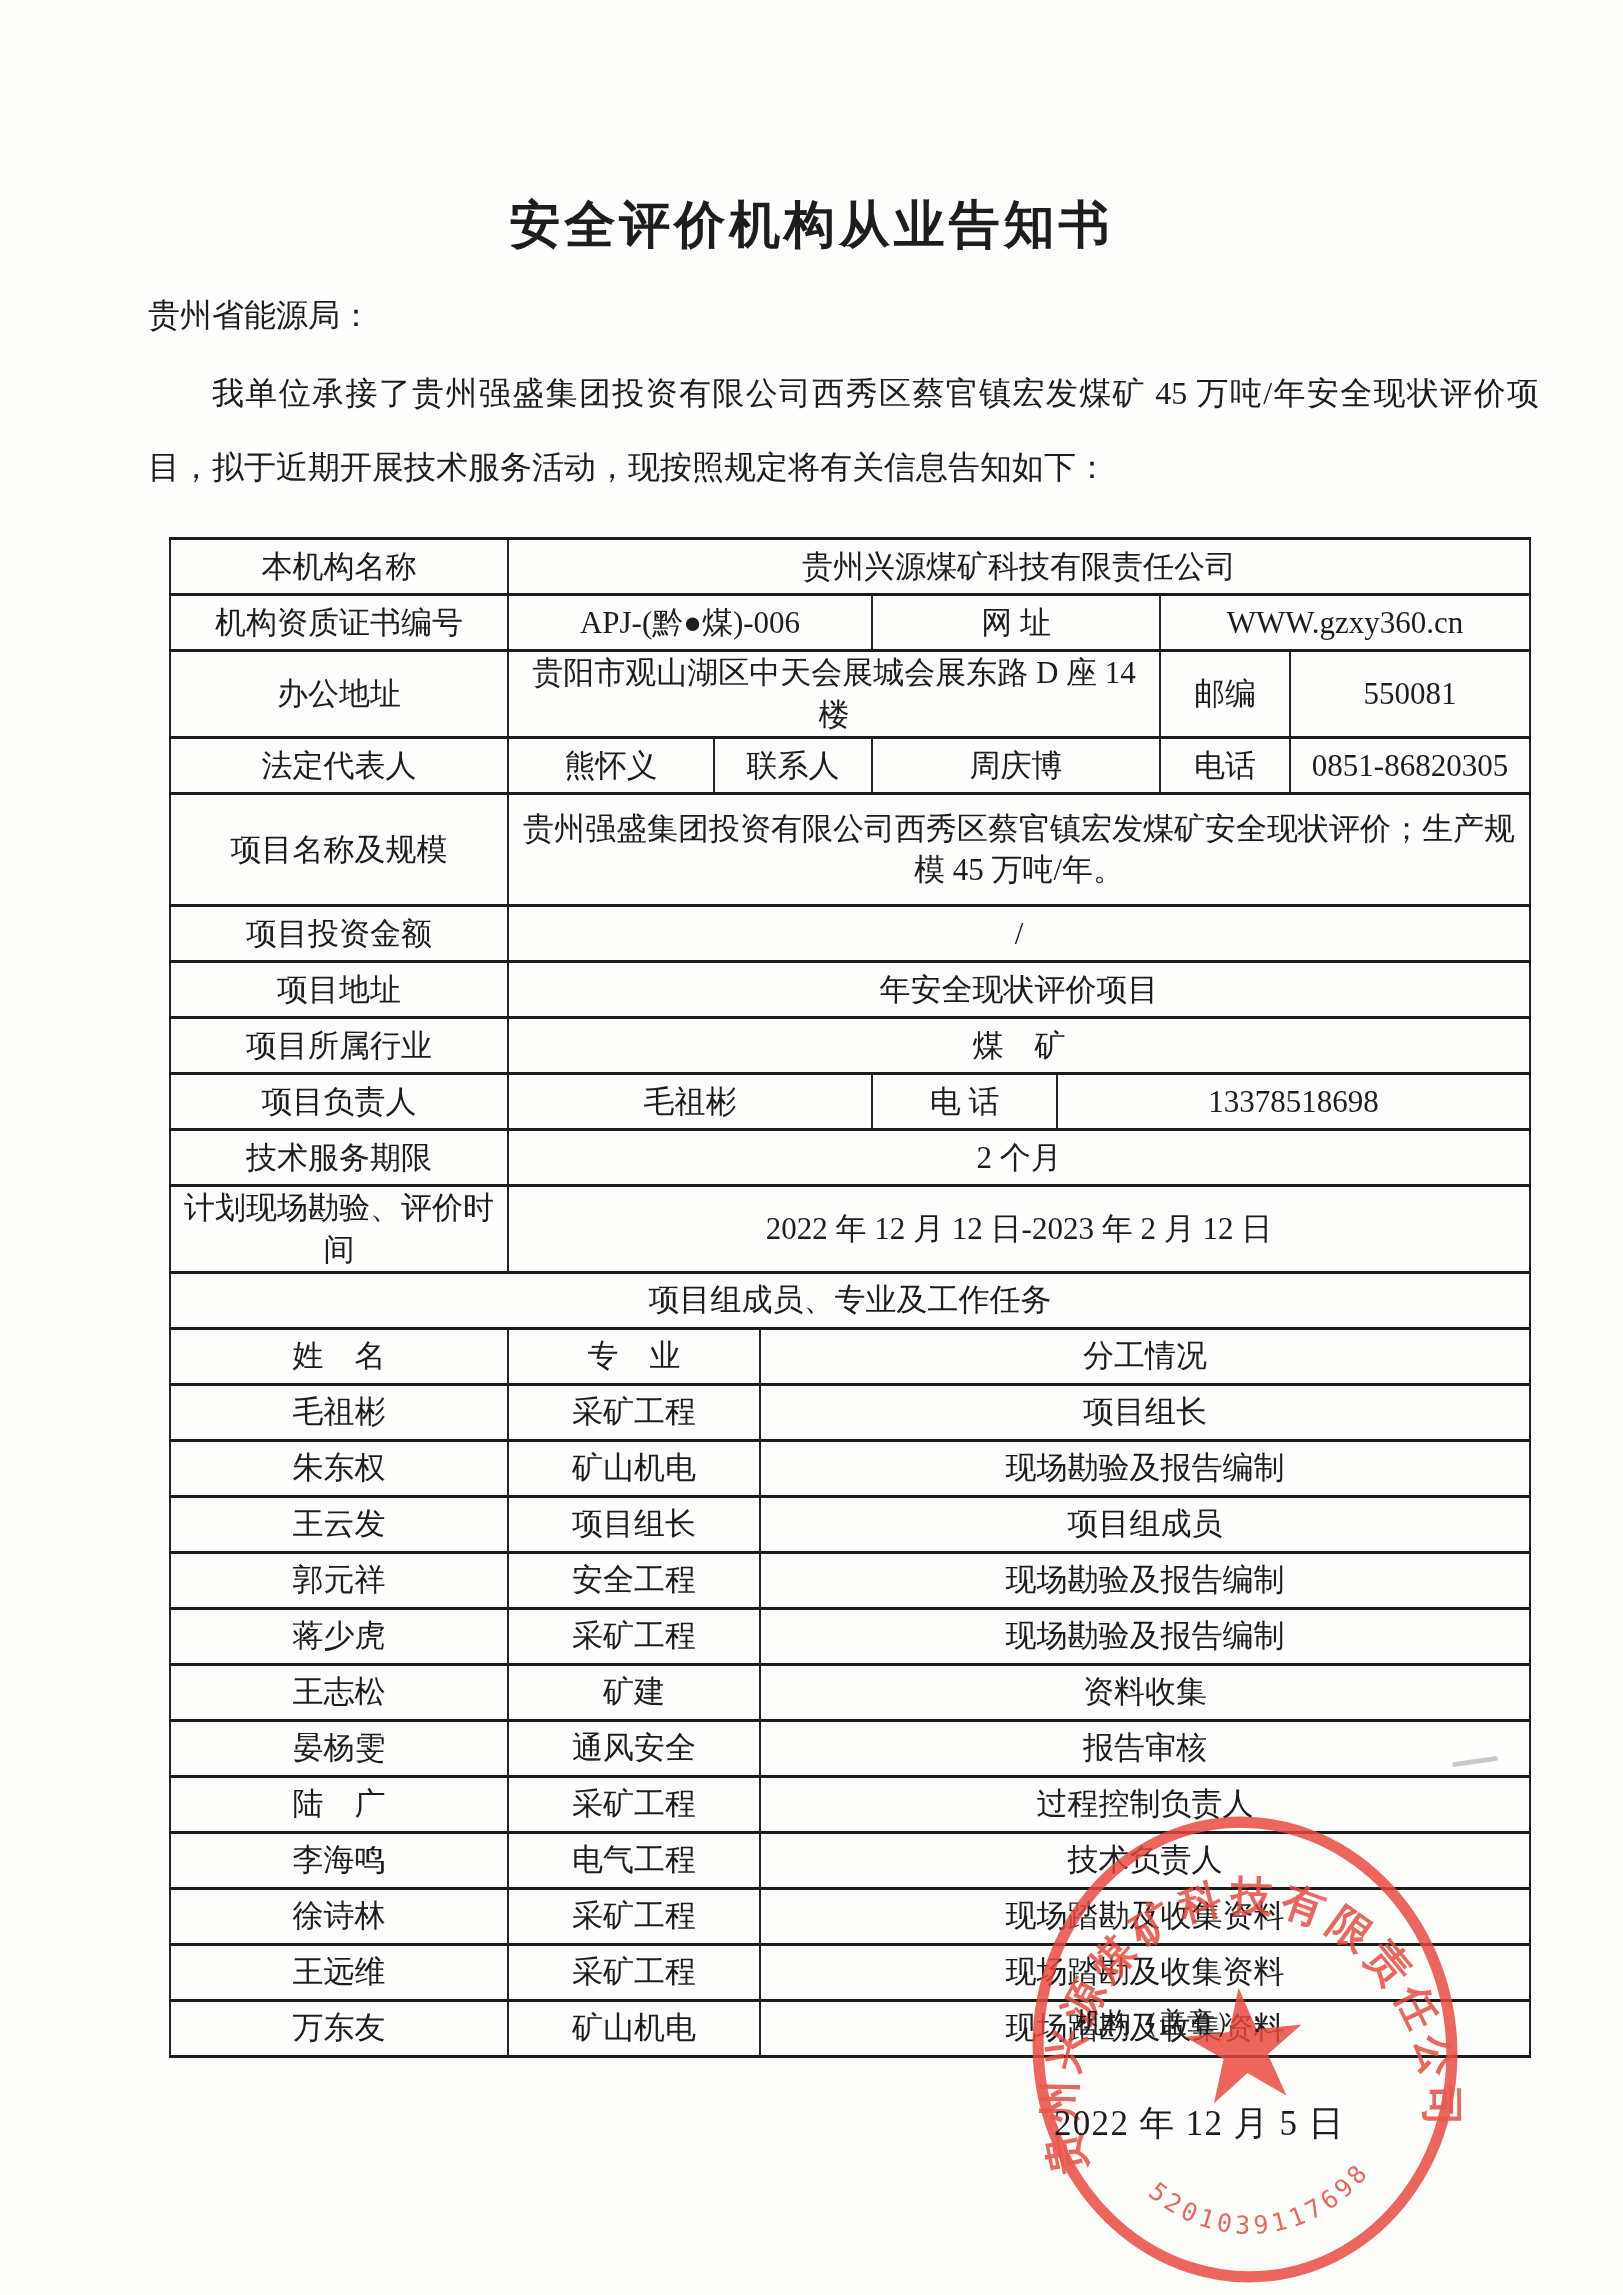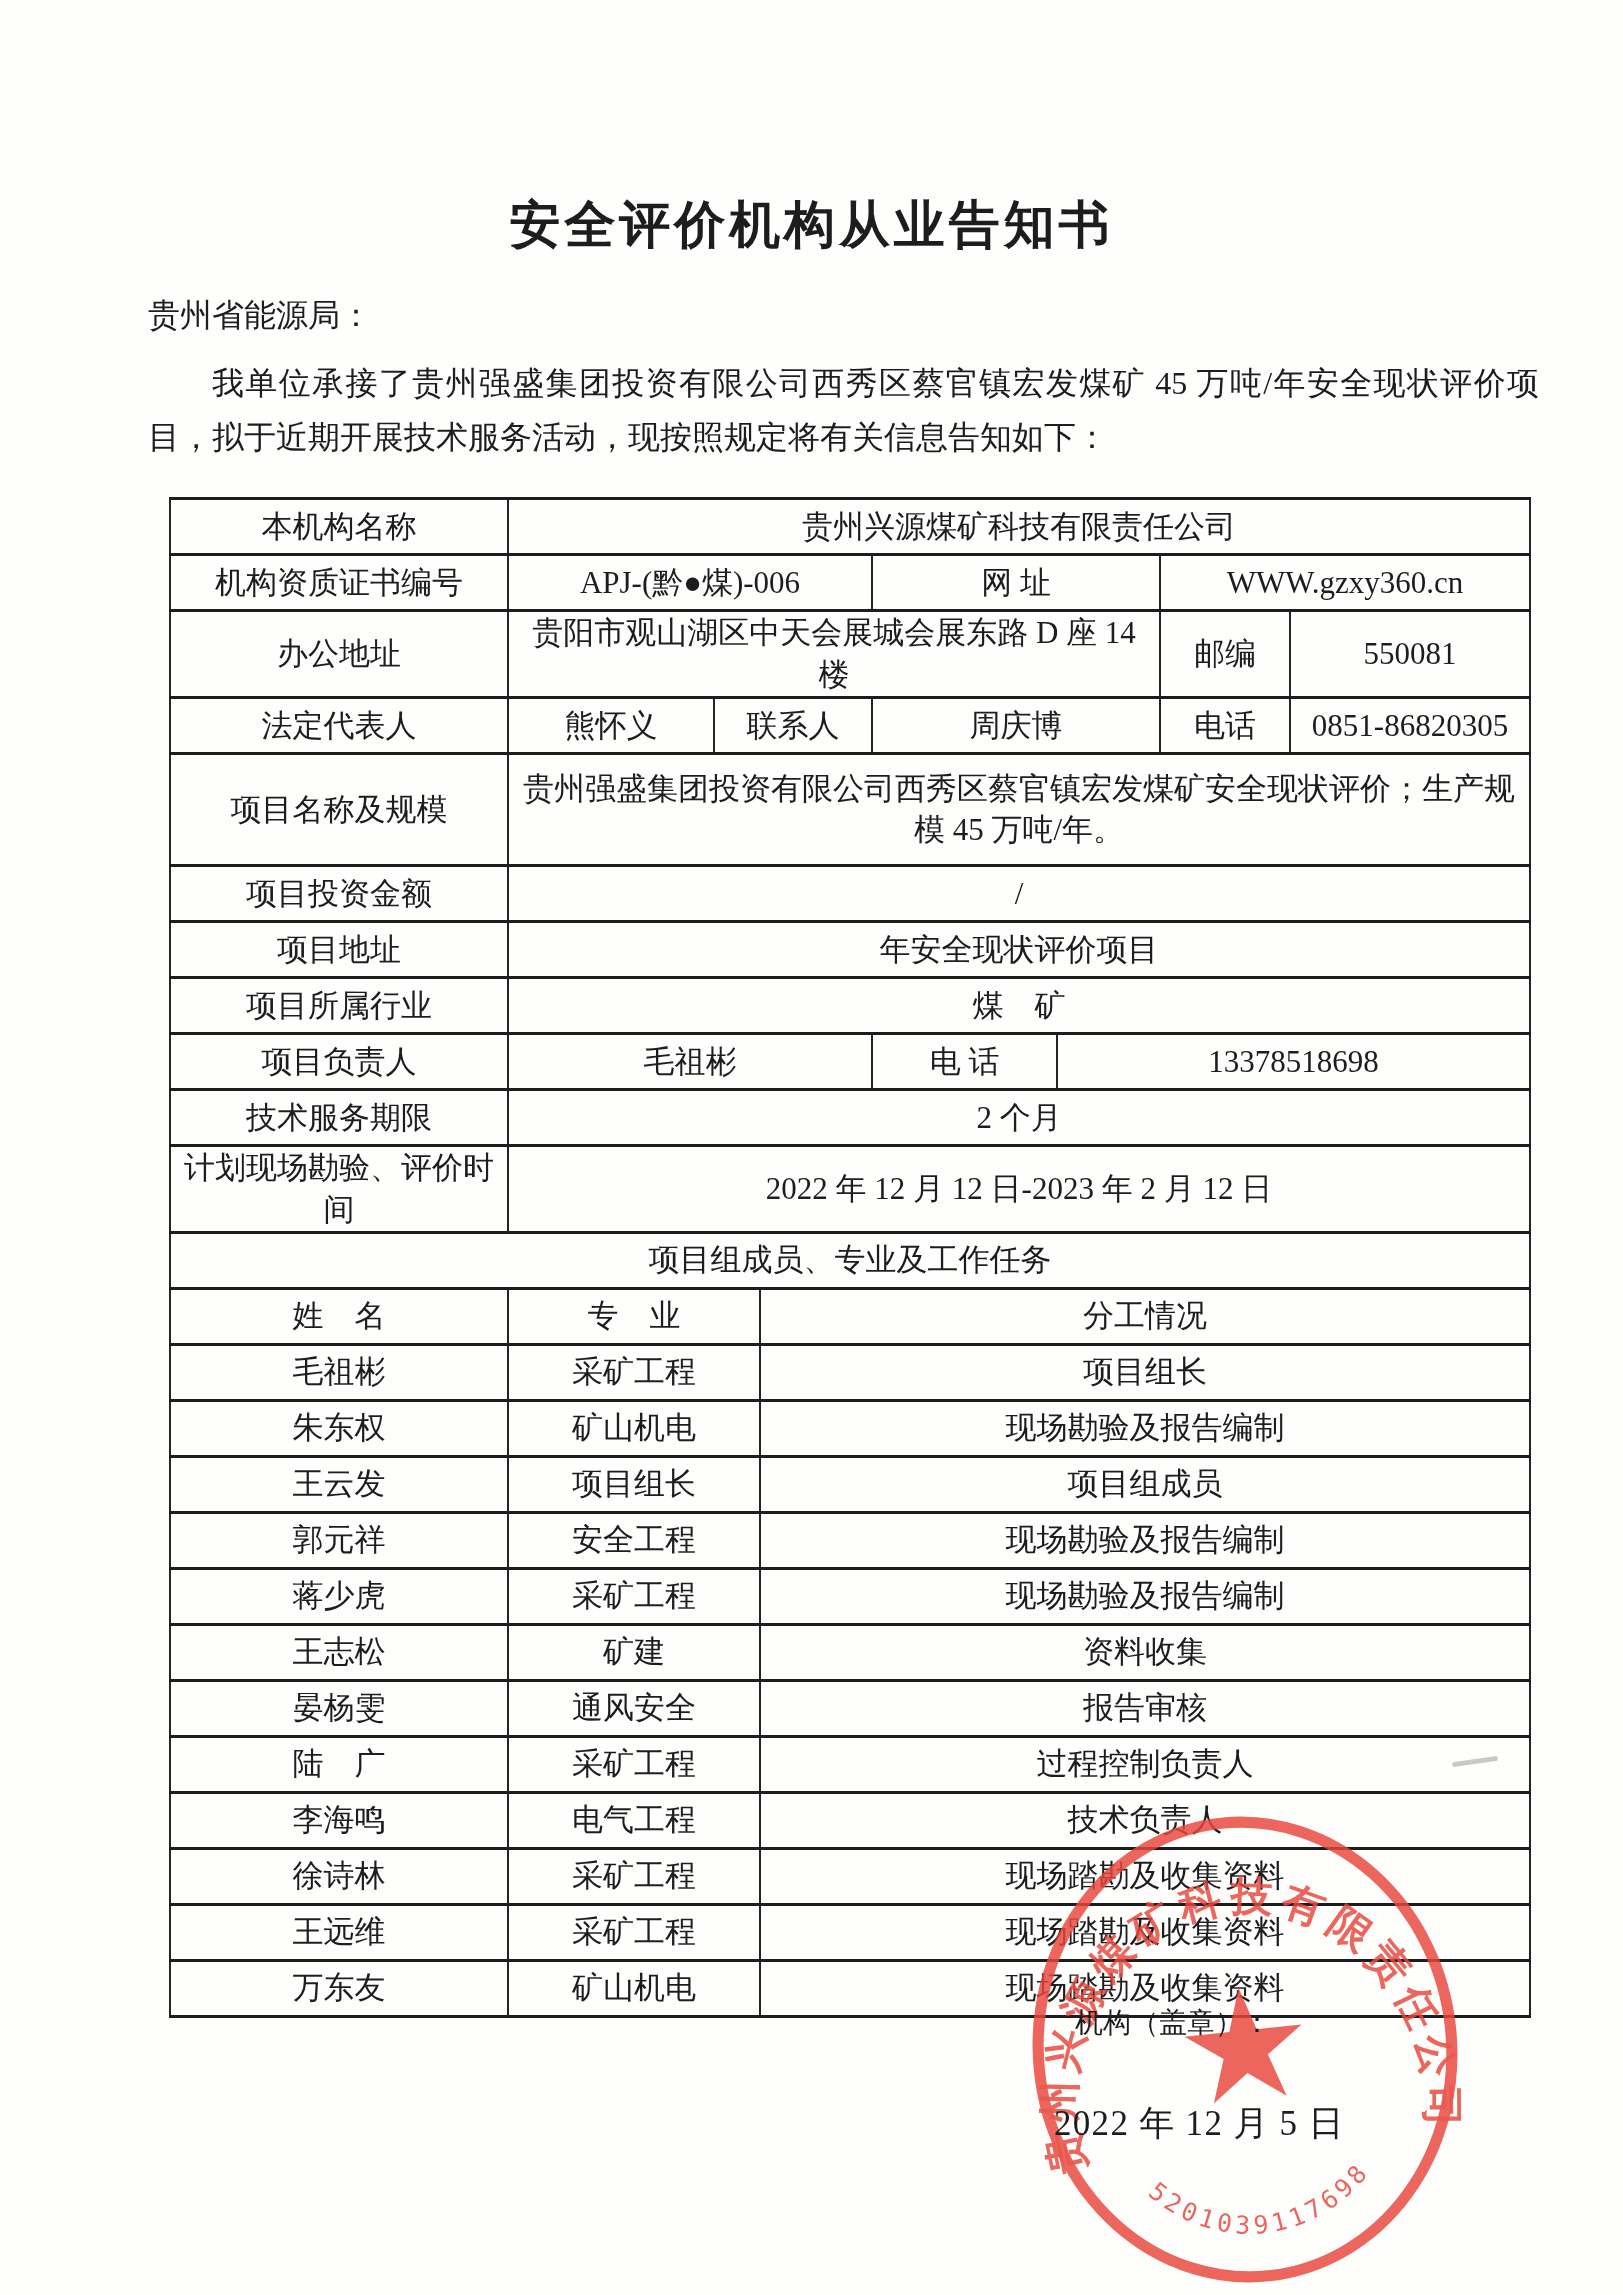--- a/index.html
+++ b/index.html
@@ -19,21 +19,21 @@
     font-weight:bold;
     letter-spacing:3.9px;
   }
   .salutation{
     margin:34px 85px 0 148px;
     font-size:32px;
   }
   .body-para{
     margin:18.3px 84px 0 148px;
     font-size:32px;
-    line-height:54px;
+    line-height:74px;
     text-align:justify;
     text-indent:2em;
   }
   
   table.info{
     border-collapse:collapse;
     table-layout:fixed;
     margin:33px 0 0 169px;
     width:1361px;
     font-size:31px;

